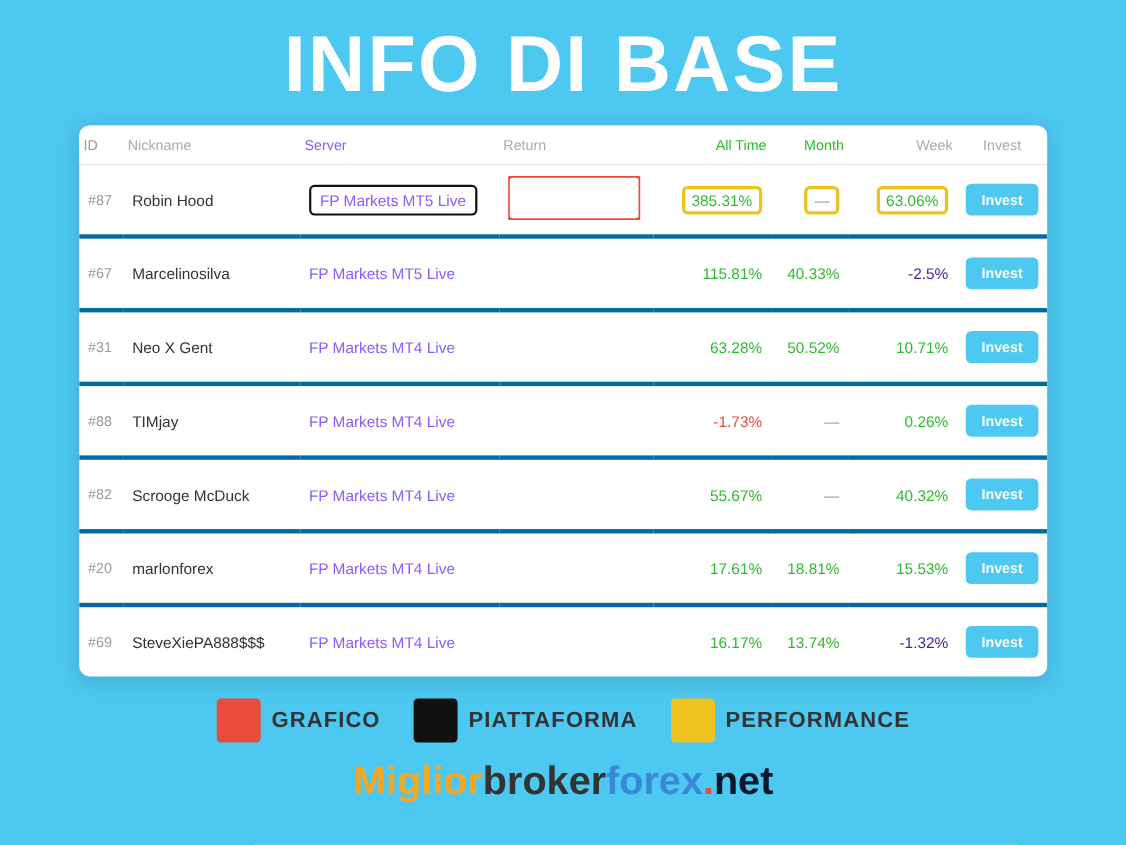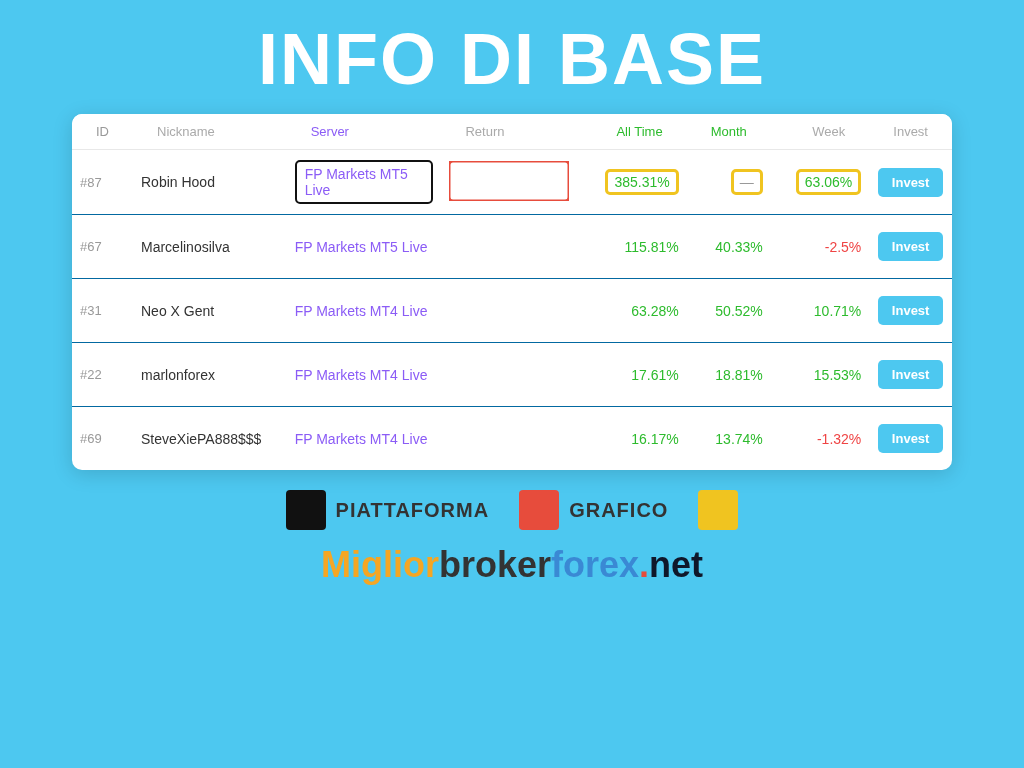--- a/index.html
+++ b/index.html
@@ -38,29 +38,29 @@
       border-collapse: collapse;
       font-size: 14px;
     }
 
     thead tr {
       background: #fff;
       border-bottom: 1px solid #e8e8e8;
     }
 
     thead th {
-      padding: 10px 24px;
+      padding: 10px 4px;
       color: #aaa;
       font-weight: 400;
       font-size: 13px;
       text-align: left;
     }
 
     tbody tr {
-      border-bottom: 1px solid #0369a1;
+      border-bottom: 4px solid #0369a1;
     }
 
     tbody tr:last-child {
       border-bottom: none;
     }
 
     tbody td {
       padding: 10px 8px;
       color: #333;
       font-size: 14px;
@@ -70,21 +70,21 @@
     .col-id { width: 40px; color: #999; font-size: 13px; }
     .col-nickname { width: 160px; font-weight: 500; }
     .col-server { width: 180px; color: #8b5cf6; }
     .col-return { width: 140px; }
     .col-alltime { width: 80px; text-align: right; color: #2dbb2d; font-weight: 500; }
     .col-month { width: 70px; text-align: right; color: #2dbb2d; font-weight: 500; }
     .col-week { width: 60px; text-align: right; font-weight: 500; }
     .col-invest { width: 80px; text-align: center; }
 
     .week-positive { color: #2dbb2d; }
-    .week-negative { color: #ef4444; }
+    .week-negative { color: #4c1d95; }
     .alltime-negative { color: #e74c3c; }
     .month-dash { color: #999; }
 
     .invest-btn {
       background: #4dc8f0;
       color: #fff;
       border: none;
       border-radius: 5px;
       padding: 7px 14px;
       font-size: 13px;
@@ -204,21 +204,45 @@
           <td class="col-server">FP Markets MT4 Live</td>
           <td class="col-return"><svg class="sparkline" viewBox="0 0 120 40" xmlns="http://www.w3.org/2000/svg">
               <polyline points="M5,15 L15,20 L25,28 L35,32 L45,28 L55,22 L65,25 L75,20 L85,18 L95,15 L105,12 L115,10" fill="none" stroke="#7a7ad8" stroke-width="1.5"></polyline>
             </svg></td>
           <td class="col-alltime">63.28%</td>
           <td class="col-month">50.52%</td>
           <td class="col-week week-positive">10.71%</td>
           <td class="col-invest"><button class="invest-btn">Invest</button></td>
         </tr>
         <tr>
-          <td class="col-id">#22</td>
+          <td class="col-id">#88</td>
+          <td class="col-nickname">TIMjay</td>
+          <td class="col-server">FP Markets MT4 Live</td>
+          <td class="col-return"><svg class="sparkline" viewBox="0 0 120 40" xmlns="http://www.w3.org/2000/svg">
+              <polyline points="M5,20 L15,22 L25,20 L35,21 L45,22 L55,20 L65,21 L75,20 L85,21 L95,20 L105,21 L115,20" fill="none" stroke="#7a7ad8" stroke-width="1.5"></polyline>
+            </svg></td>
+          <td class="col-alltime alltime-negative">-1.73%</td>
+          <td class="col-month month-dash">—</td>
+          <td class="col-week week-positive">0.26%</td>
+          <td class="col-invest"><button class="invest-btn">Invest</button></td>
+        </tr>
+        <tr>
+          <td class="col-id">#82</td>
+          <td class="col-nickname">Scrooge McDuck</td>
+          <td class="col-server">FP Markets MT4 Live</td>
+          <td class="col-return"><svg class="sparkline" viewBox="0 0 120 40" xmlns="http://www.w3.org/2000/svg">
+              <polyline points="M5,35 L15,30 L25,32 L35,25 L45,20 L55,22 L65,18 L75,15 L85,12 L95,10 L105,8 L115,7" fill="none" stroke="#7a7ad8" stroke-width="1.5"></polyline>
+            </svg></td>
+          <td class="col-alltime">55.67%</td>
+          <td class="col-month month-dash">—</td>
+          <td class="col-week week-positive">40.32%</td>
+          <td class="col-invest"><button class="invest-btn">Invest</button></td>
+        </tr>
+        <tr>
+          <td class="col-id">#20</td>
           <td class="col-nickname">marlonforex</td>
           <td class="col-server">FP Markets MT4 Live</td>
           <td class="col-return"><svg class="sparkline" viewBox="0 0 120 40" xmlns="http://www.w3.org/2000/svg">
               <polyline points="M5,30 L15,28 L25,32 L35,28 L45,25 L55,22 L65,20 L75,18 L85,16 L95,14 L105,12 L115,10" fill="none" stroke="#7a7ad8" stroke-width="1.5"></polyline>
             </svg></td>
           <td class="col-alltime">17.61%</td>
           <td class="col-month">18.81%</td>
           <td class="col-week week-positive">15.53%</td>
           <td class="col-invest"><button class="invest-btn">Invest</button></td>
         </tr>
@@ -232,28 +256,29 @@
           <td class="col-alltime">16.17%</td>
           <td class="col-month">13.74%</td>
           <td class="col-week week-negative">-1.32%</td>
           <td class="col-invest"><button class="invest-btn">Invest</button></td>
         </tr>
       </tbody>
   </table>
 </div>
 
 <div class="legend">
+  <div class="legend-item">
+    <div class="legend-box" style="background:#e74c3c;"></div>
+    <span class="legend-label">GRAFICO</span>
+  </div>
   <div class="legend-item">
     <div class="legend-box" style="background:#111;"></div>
     <span class="legend-label">PIATTAFORMA</span>
   </div>
   <div class="legend-item">
-    <div class="legend-box" style="background:#e74c3c;"></div>
-    <span class="legend-label">GRAFICO</span>
-  </div>
-  <div class="legend-item">
     <div class="legend-box" style="background:#f0c420;"></div>
+    <span class="legend-label">PERFORMANCE</span>
   </div>
 </div>
 
 <div class="brand-url">
   <span class="orange">Miglior</span><span class="dark">broker</span><span class="blue">forex</span><span class="red">.</span><span class="green">net</span>
 </div>
 
 </body></html>

